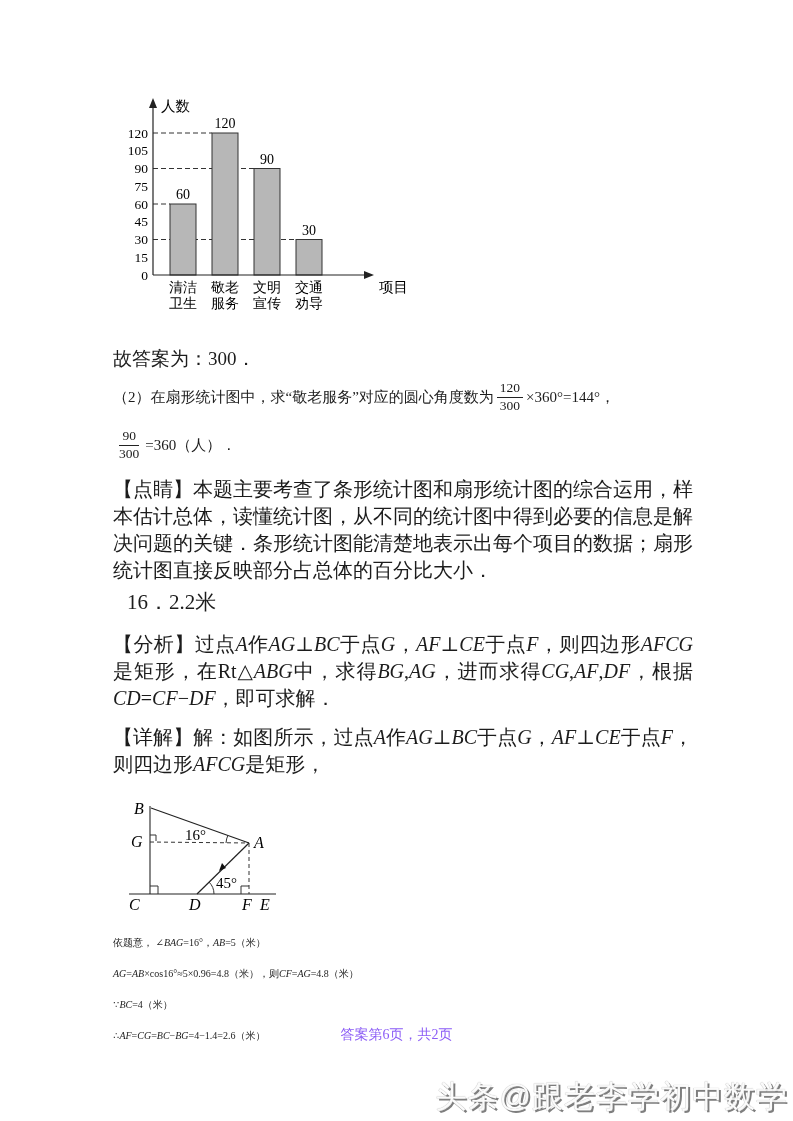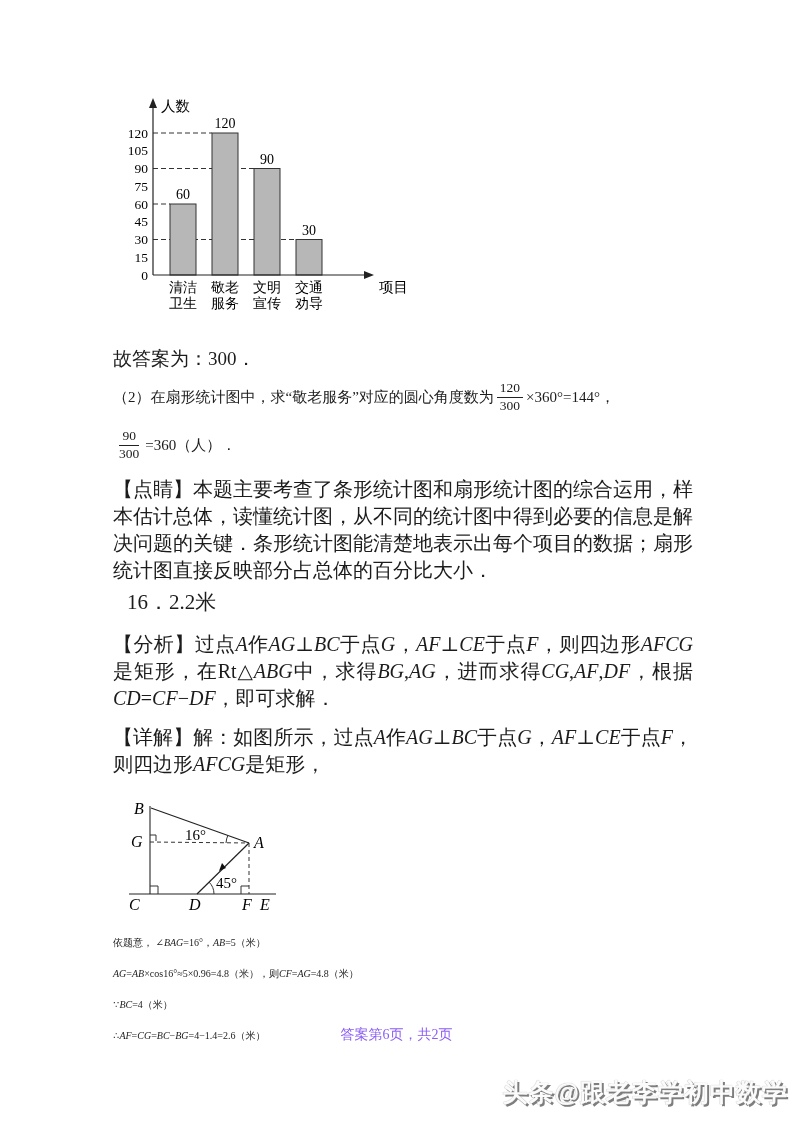--- a/index.html
+++ b/index.html
@@ -26,21 +26,21 @@
   .diagram-wrap{margin:6px 0 6px 0;}
   .steps{margin-top:4px;}
   i{font-style:italic;}
   .footer{
     position:absolute;left:0;right:0;top:1026px;text-align:center;
     font-size:14px;color:#8b5cf6;
   }
   .watermark{
     position:absolute;right:5px;top:1076px;
     font-family:"Liberation Sans","DejaVu Sans",sans-serif;
-    font-weight:700;font-size:25px;letter-spacing:1px;
+    font-weight:400;font-size:31px;letter-spacing:1px;
     color:#fbfbfb;
     text-shadow:2px 2px 0 #7e7e7e, -0.5px -0.5px 0 #d8d8d8, 0 0 1px #aaa;
   }
 </style>
 </head>
 <body>
 
 <div class="content">
 
   <div class="chart-wrap">

